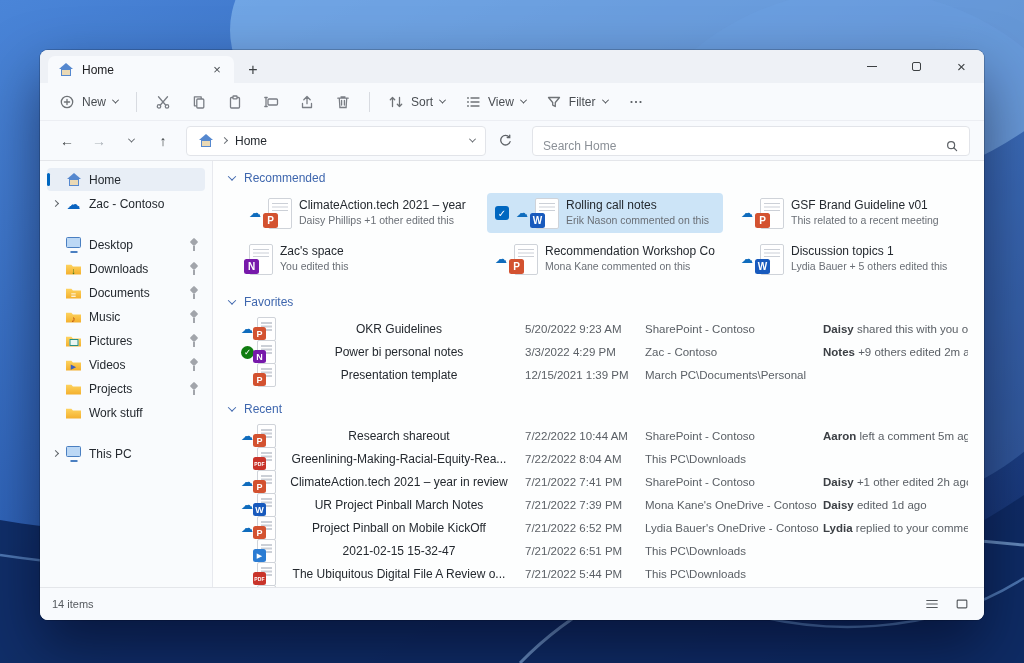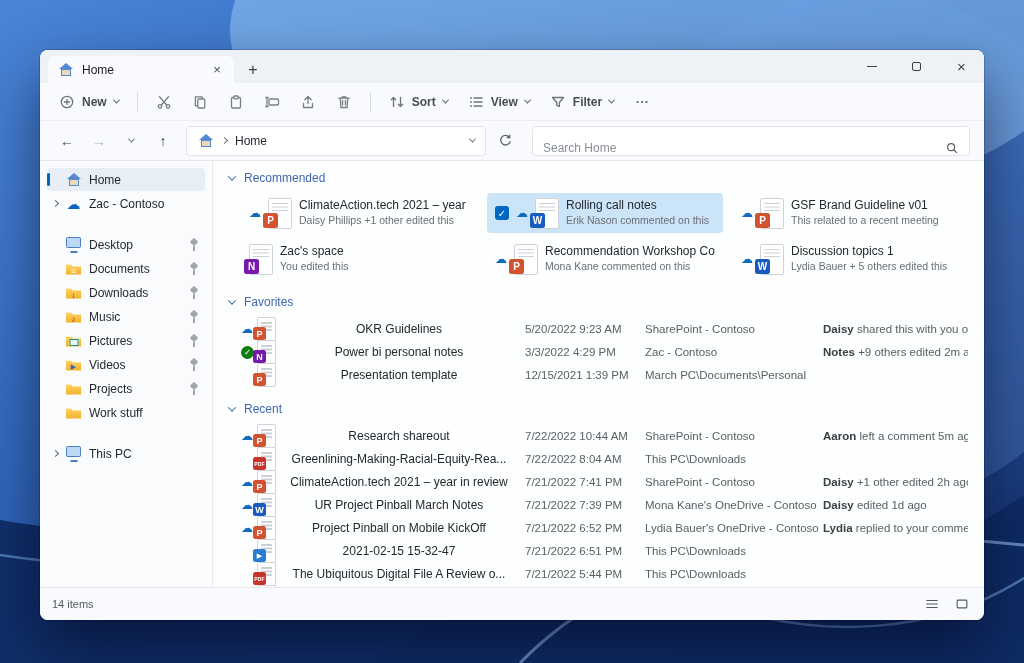--- a/index.html
+++ b/index.html
@@ -24,21 +24,21 @@
   .win-controls { margin-left:auto; display:flex; height:100%; align-items:stretch; }
   .wc { width:45px; display:flex; align-items:center; justify-content:center; }
   .min-glyph { width:10px; height:1px; background:#3c4043; }
   .max-glyph { width:9px; height:9px; border:1px solid #3c4043; border-radius:2px; }
   .wc.close::before { content:"×"; font-size:15px; color:#3c4043; }
 
   
   .toolbar { height:38px; flex:0 0 38px; background:#f8fafd; display:flex; align-items:center;
     padding:0 10px; gap:2px; border-bottom:1px solid #eceef3; }
   button { background:none; border:none; font:inherit; display:flex; align-items:center; cursor:default; }
-  .tb-btn { height:29px; padding:0 9px; border-radius:4px; gap:7px; color:#494d52; font-size:12px;font-weight:bold; }
+  .tb-btn { height:29px; padding:0 9px; border-radius:4px; gap:7px; color:#494d52; font-size:12px; }
   .tb-btn .ic { flex:0 0 16px; }
   .sep { width:1px; height:20px; background:#d8dbe1; margin:0 7px; }
   .ic { display:block; }
 
   
   .cv { display:inline-block; width:6px; height:6px; border-right:1.3px solid currentColor; border-bottom:1.3px solid currentColor; flex:0 0 auto; }
   .cv-d { transform:rotate(45deg) translate(-1px,-1px); }
   .cv-r { transform:rotate(-45deg); }
   .cv.sm { width:5px; height:5px; }
 
@@ -49,21 +49,21 @@
   .nav-btn.disabled { color:#aab0b7; }
   .ar { font-size:14px; line-height:1; }
   .ar-back::before { content:"←"; }
   .ar-fwd::before { content:"→"; }
   .ar-up::before { content:"↑"; }
   .crumb-box { width:300px; height:30px; background:#fff; border:1px solid #e2e4e9; border-radius:4px;
     display:flex; align-items:center; gap:8px; padding:0 10px; font-size:12px; color:#24292f; margin-left:4px; }
   .crumb-sep { color:#6b7077; }
   .crumb-dd { margin-left:auto; color:#5f6368; }
   .search-box { flex:1; height:30px; background:#fff; border:1px solid #e2e4e9; border-radius:4px;
-    display:flex; align-items:flex-end; padding:0 10px; margin-left:8px; }
+    display:flex; align-items:flex-start; padding:12px 10px; margin-left:8px; }
   .search-box input { flex:1; border:none; outline:none; background:transparent; font:inherit; font-size:12px; color:#24292f; }
   .search-box input::placeholder { color:#8b9097; }
 
   
   .body { flex:1; display:flex; min-height:0; background:#fdfefe; }
   .sidebar { width:172px; flex:0 0 172px; padding-top:6px; background:#f9fbfd; overflow:hidden; }
   .nav-item { position:relative; height:23px; display:flex; align-items:center; gap:7px;
     margin:1px 7px; padding:0 6px 0 6px; border-radius:4px; font-size:12px; color:#24292f; }
   .nav-item[data-selected="true"] { background:#e8eef6; }
   .nav-item[data-selected="true"]::before { content:""; position:absolute; left:0; top:5px; bottom:5px;
@@ -329,29 +329,29 @@
 
             <div class="nav-item">
               <span class="cv cv-r chev"></span>
               <span class="nav-ic" data-icon="desktop"></span>
               <span class="nav-label">Desktop</span>
               <span class="pin" data-pinned="true"></span>
             </div>
 
             <div class="nav-item">
               <span class="cv cv-r chev"></span>
+              <span class="nav-ic" data-icon="downloads"></span>
+              <span class="nav-label">Downloads</span>
+              <span class="pin" data-pinned="true"></span>
+            </div>
+
+            <div class="nav-item">
+              <span class="cv cv-r chev"></span>
               <span class="nav-ic" data-icon="documents"></span>
               <span class="nav-label">Documents</span>
-              <span class="pin" data-pinned="true"></span>
-            </div>
-
-            <div class="nav-item">
-              <span class="cv cv-r chev"></span>
-              <span class="nav-ic" data-icon="downloads"></span>
-              <span class="nav-label">Downloads</span>
               <span class="pin" data-pinned="true"></span>
             </div>
 
             <div class="nav-item">
               <span class="cv cv-r chev"></span>
               <span class="nav-ic" data-icon="music"></span>
               <span class="nav-label">Music</span>
               <span class="pin" data-pinned="true"></span>
             </div>
 

